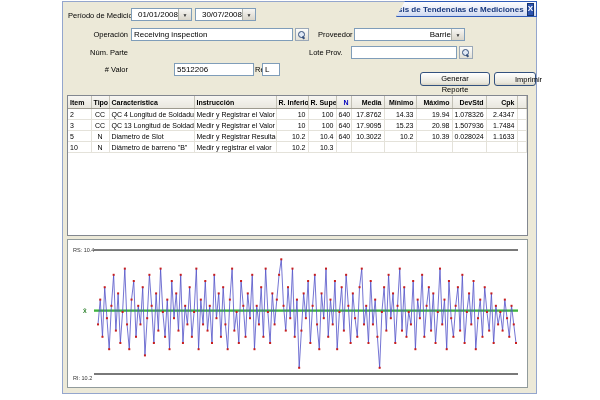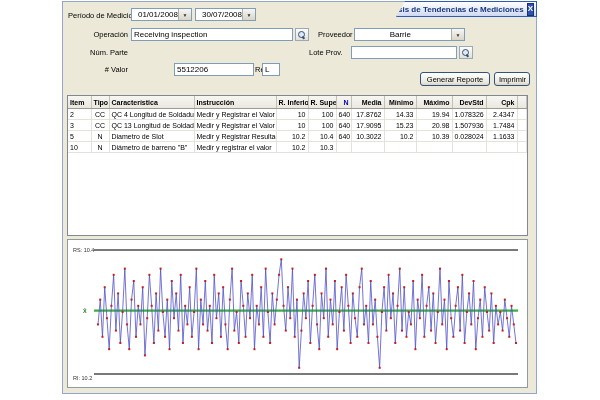--- a/index.html
+++ b/index.html
@@ -26,21 +26,21 @@
   .arrow-btn{width:12px;height:100%;background:linear-gradient(180deg,#f7f6f3,#d9d5ca);
              border-left:1px solid #aeb0a8;display:flex;align-items:center;justify-content:center;
              font-size:5px;color:#333;flex:0 0 auto;}
   .search-btn{position:absolute;width:14px;height:13px;box-sizing:border-box;border:1px solid #9aa8b8;
               background:linear-gradient(180deg,#fdfdfc,#e3e1d6);display:flex;align-items:center;justify-content:center;}
   .mag{position:relative;width:8px;height:8px;}
   .mag .lens{position:absolute;left:0;top:0;width:5px;height:5px;border:1px solid #35507c;border-radius:50%;background:#dfe8f5;}
   .mag .handle{position:absolute;left:5px;top:5px;width:3px;height:1.5px;background:#35507c;transform:rotate(45deg);transform-origin:0 0;}
   .xp-btn{position:absolute;height:14px;box-sizing:border-box;border:1px solid #33527e;border-radius:3px;
           background:linear-gradient(180deg,#ffffff,#e9e7dc 80%,#d8d4c4);font-size:7.5px;
-          font-family:"Liberation Sans",sans-serif;color:#000;padding:0 4px;line-height:11px;}
+          font-family:"Liberation Sans",sans-serif;color:#000;padding:0 20px;line-height:11px;}
   
   .table-wrap{position:absolute;left:4px;top:93px;width:461px;height:141px;background:#fff;
               border:1px solid #828790;box-sizing:border-box;overflow:hidden;}
   table.grid{border-collapse:collapse;width:100%;table-layout:fixed;}
   table.grid th{background:linear-gradient(180deg,#f7f6f2,#e9e7df);border-right:1px solid #c3c1b6;
                 border-bottom:1px solid #9d9a8f;font-size:7px;font-weight:bold;padding:1px 2px;
                 text-align:left;white-space:nowrap;overflow:hidden;height:10px;}
   table.grid th.num{text-align:right;}
   table.grid th.n-col{color:#0000bb;text-align:right;}
   table.grid td{border-right:1px solid #e4e2da;border-bottom:1px solid #e4e2da;font-size:7px;
@@ -74,21 +74,21 @@
 
     <span class="lbl r" style="left:0;top:28px;width:65px;">Operación</span>
     <input class="tbox" style="left: 68px; top: 26px; width: 162px;" value="Receiving inspection">
     <span class="search-btn" style="left:232px;top:26px;">
       <span class="mag">
           <span class="lens"></span>
           <span class="handle"></span>
         </span>
     </span>
     <span class="lbl" style="left:255px;top:28px;">Proveedor</span>
-    <div class="combo" style="left:291px;top:26px;width:111px;gap:40px;">
+    <div class="combo" style="left:291px;top:26px;width:111px;">
       <span class="val">Barrie</span>
       <span class="arrow-btn">▼</span>
     </div>
 
     <span class="lbl r" style="left:0;top:46px;width:65px;">Núm. Parte</span>
     <span class="lbl" style="left:246px;top:46px;">Lote Prov.</span>
     <input class="tbox" style="left: 288px; top: 44px; width: 106px;" value="">
     <span class="search-btn" style="left:396px;top:44px;">
       <span class="mag">
           <span class="lens"></span>

